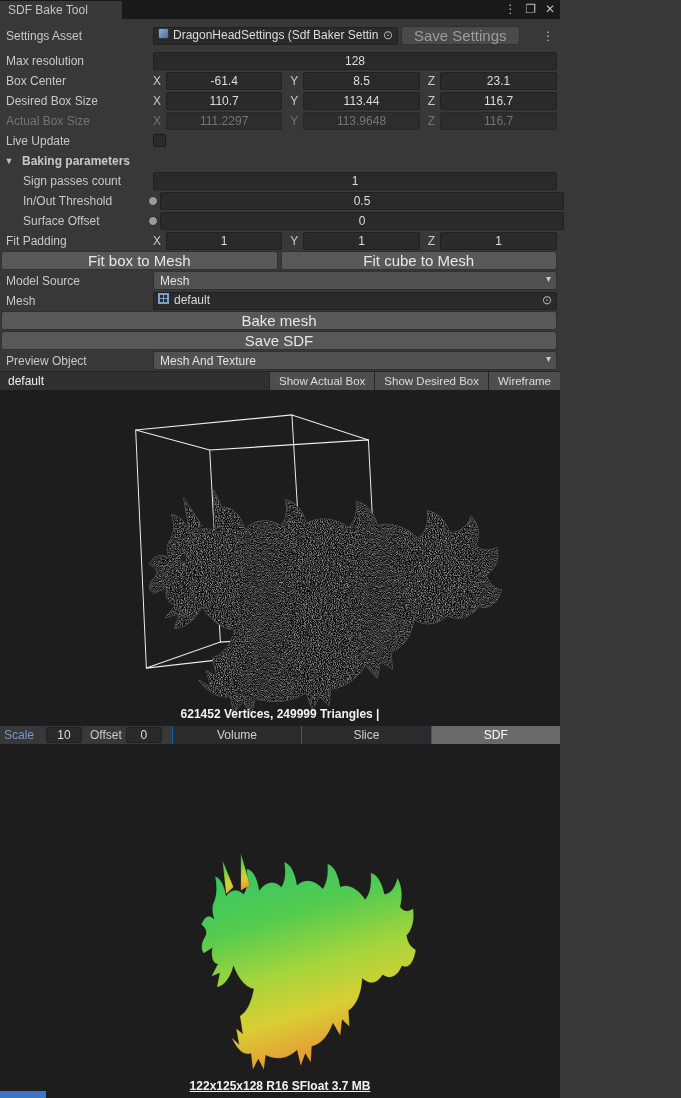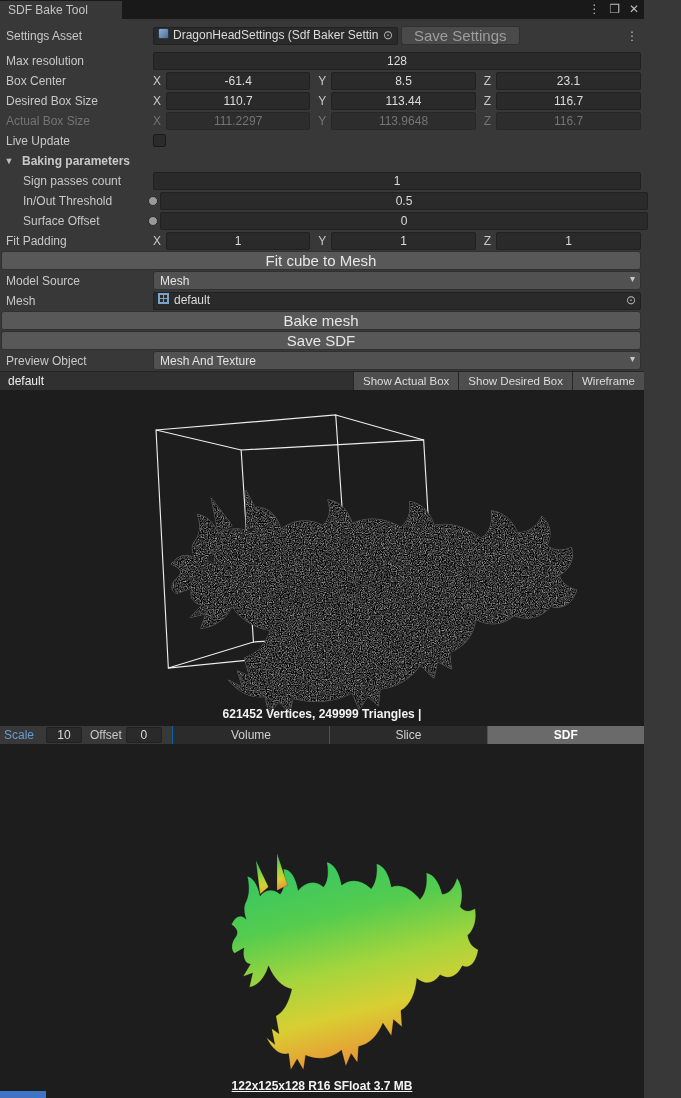--- a/index.html
+++ b/index.html
@@ -4,21 +4,21 @@
 <style>
   * { box-sizing: border-box; margin: 0; padding: 0; }
   html,body { width: 681px; height: 1098px; }
   body {
     background: #383838;
     font-family: "Liberation Sans", sans-serif;
     font-size: 12px;
     color: #c8c8c8;
     overflow: hidden;
   }
-  .window { width: 644px; height: 1098px; display: flex; flex-direction: column; background: #383838; }
+  .window { width: 560px; height: 1098px; display: flex; flex-direction: column; background: #383838; }
 
   
   .titlebar { flex: none; height: 19px; background: #191919; display: flex; align-items: flex-end; position: relative; }
   .wintab { height: 18px; line-height: 18px; background: #383838; padding: 0 34px 0 8px; color: #c4c4c4; font-size: 12px; white-space: nowrap; }
   .titlebar-icons { position: absolute; right: 5px; top: 2px; display: flex; gap: 9px; color: #bdbdbd; font-size: 12px; line-height: 15px; }
   .titlebar-icons span { cursor: pointer; }
 
   
   .inspector { flex: none; padding-top: 3px; }
   .row { display: flex; align-items: center; height: 19px; margin: 0 3px 1px 1px; }
@@ -100,21 +100,21 @@
   .stats { position: absolute; bottom: 5px; left: 0; width: 100%; text-align: center; color: #f2f2f2; font-size: 12px; z-index: 2; font-weight: bold; }
   .stats.boldstat { font-weight: bold; text-decoration: underline; }
   .wire { fill: none; stroke: #ffffff; stroke-width: 1.2; opacity: 0.92; }
 
   
   .sdf-controls { flex: none; height: 18px; background: #383838; display: flex; align-items: center; }
   .scale-label { color: #6b9bd2; padding: 0 12px 0 4px; cursor: pointer; }
   .offset-label { color: #c8c8c8; padding: 0 4px 0 8px; cursor: pointer; }
   .ptab { flex: 1; height: 18px; display: flex; align-items: center; justify-content: center;
     background: #2b2b2b; border-left: 1px solid #0369a1; color: #cfcfcf; cursor: pointer; }
-  .ptab.active { background: #6a6a6a; color: #ffffff; font-weight: bold; }
+  .ptab.active { background: #6a6a6a; color: #ffffff; }
   .ptab:first-of-type { margin-left: 10px; }
 
   .progress-strip { position: absolute; left: 0; bottom: 0; width: 46px; height: 7px; background: #3e74c6; z-index: 3; }
 </style>
 </head>
 <body>
 
 <div class="window">
 
   <div class="titlebar">
@@ -256,20 +256,21 @@
             <input class="field" value="1" style="">
           </div>
         <div class="axis-group">
             <span class="axis-label">Z</span>
             <input class="field" value="1" style="">
           </div>
       </div>
     </div>
 
     <div class="row buttons">
+      <div class="btn fill">Fit box to Mesh</div>
       <div class="btn fill">Fit cube to Mesh</div>
     </div>
 
     <div class="row">
       <span class="label">Model Source</span>
       <div class="content">
         <div class="dropdown">
           <span>Mesh</span>
           <span class="dd-arrow">▾</span>
         </div>

